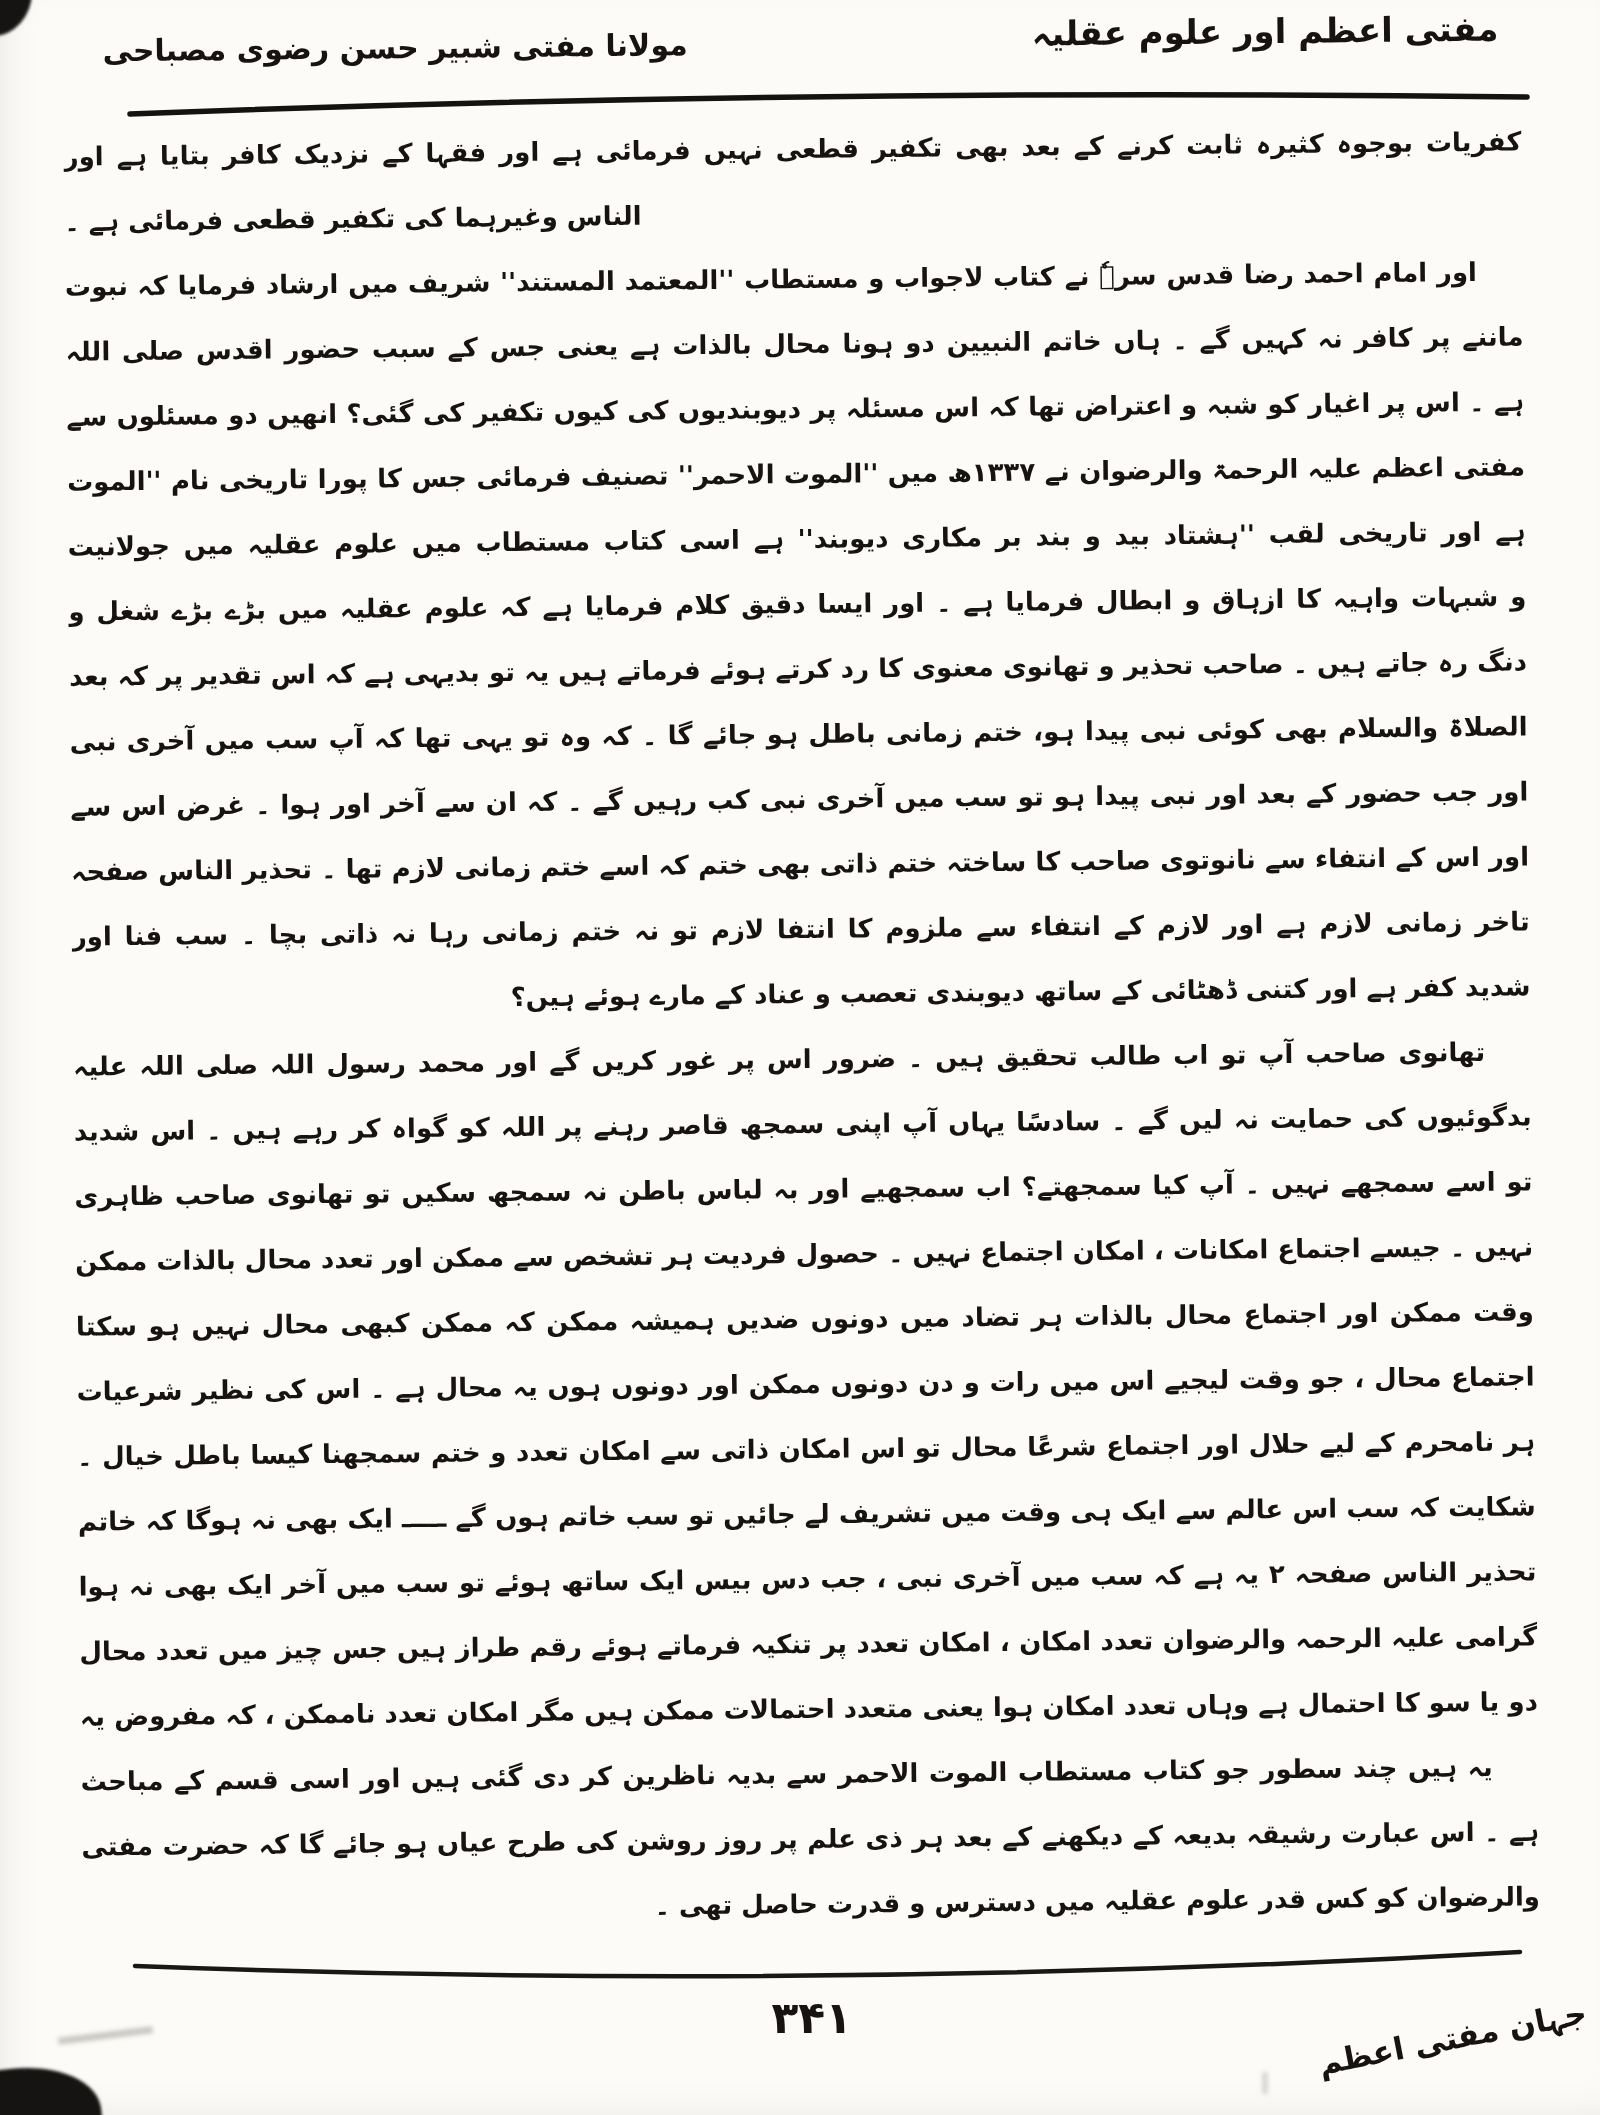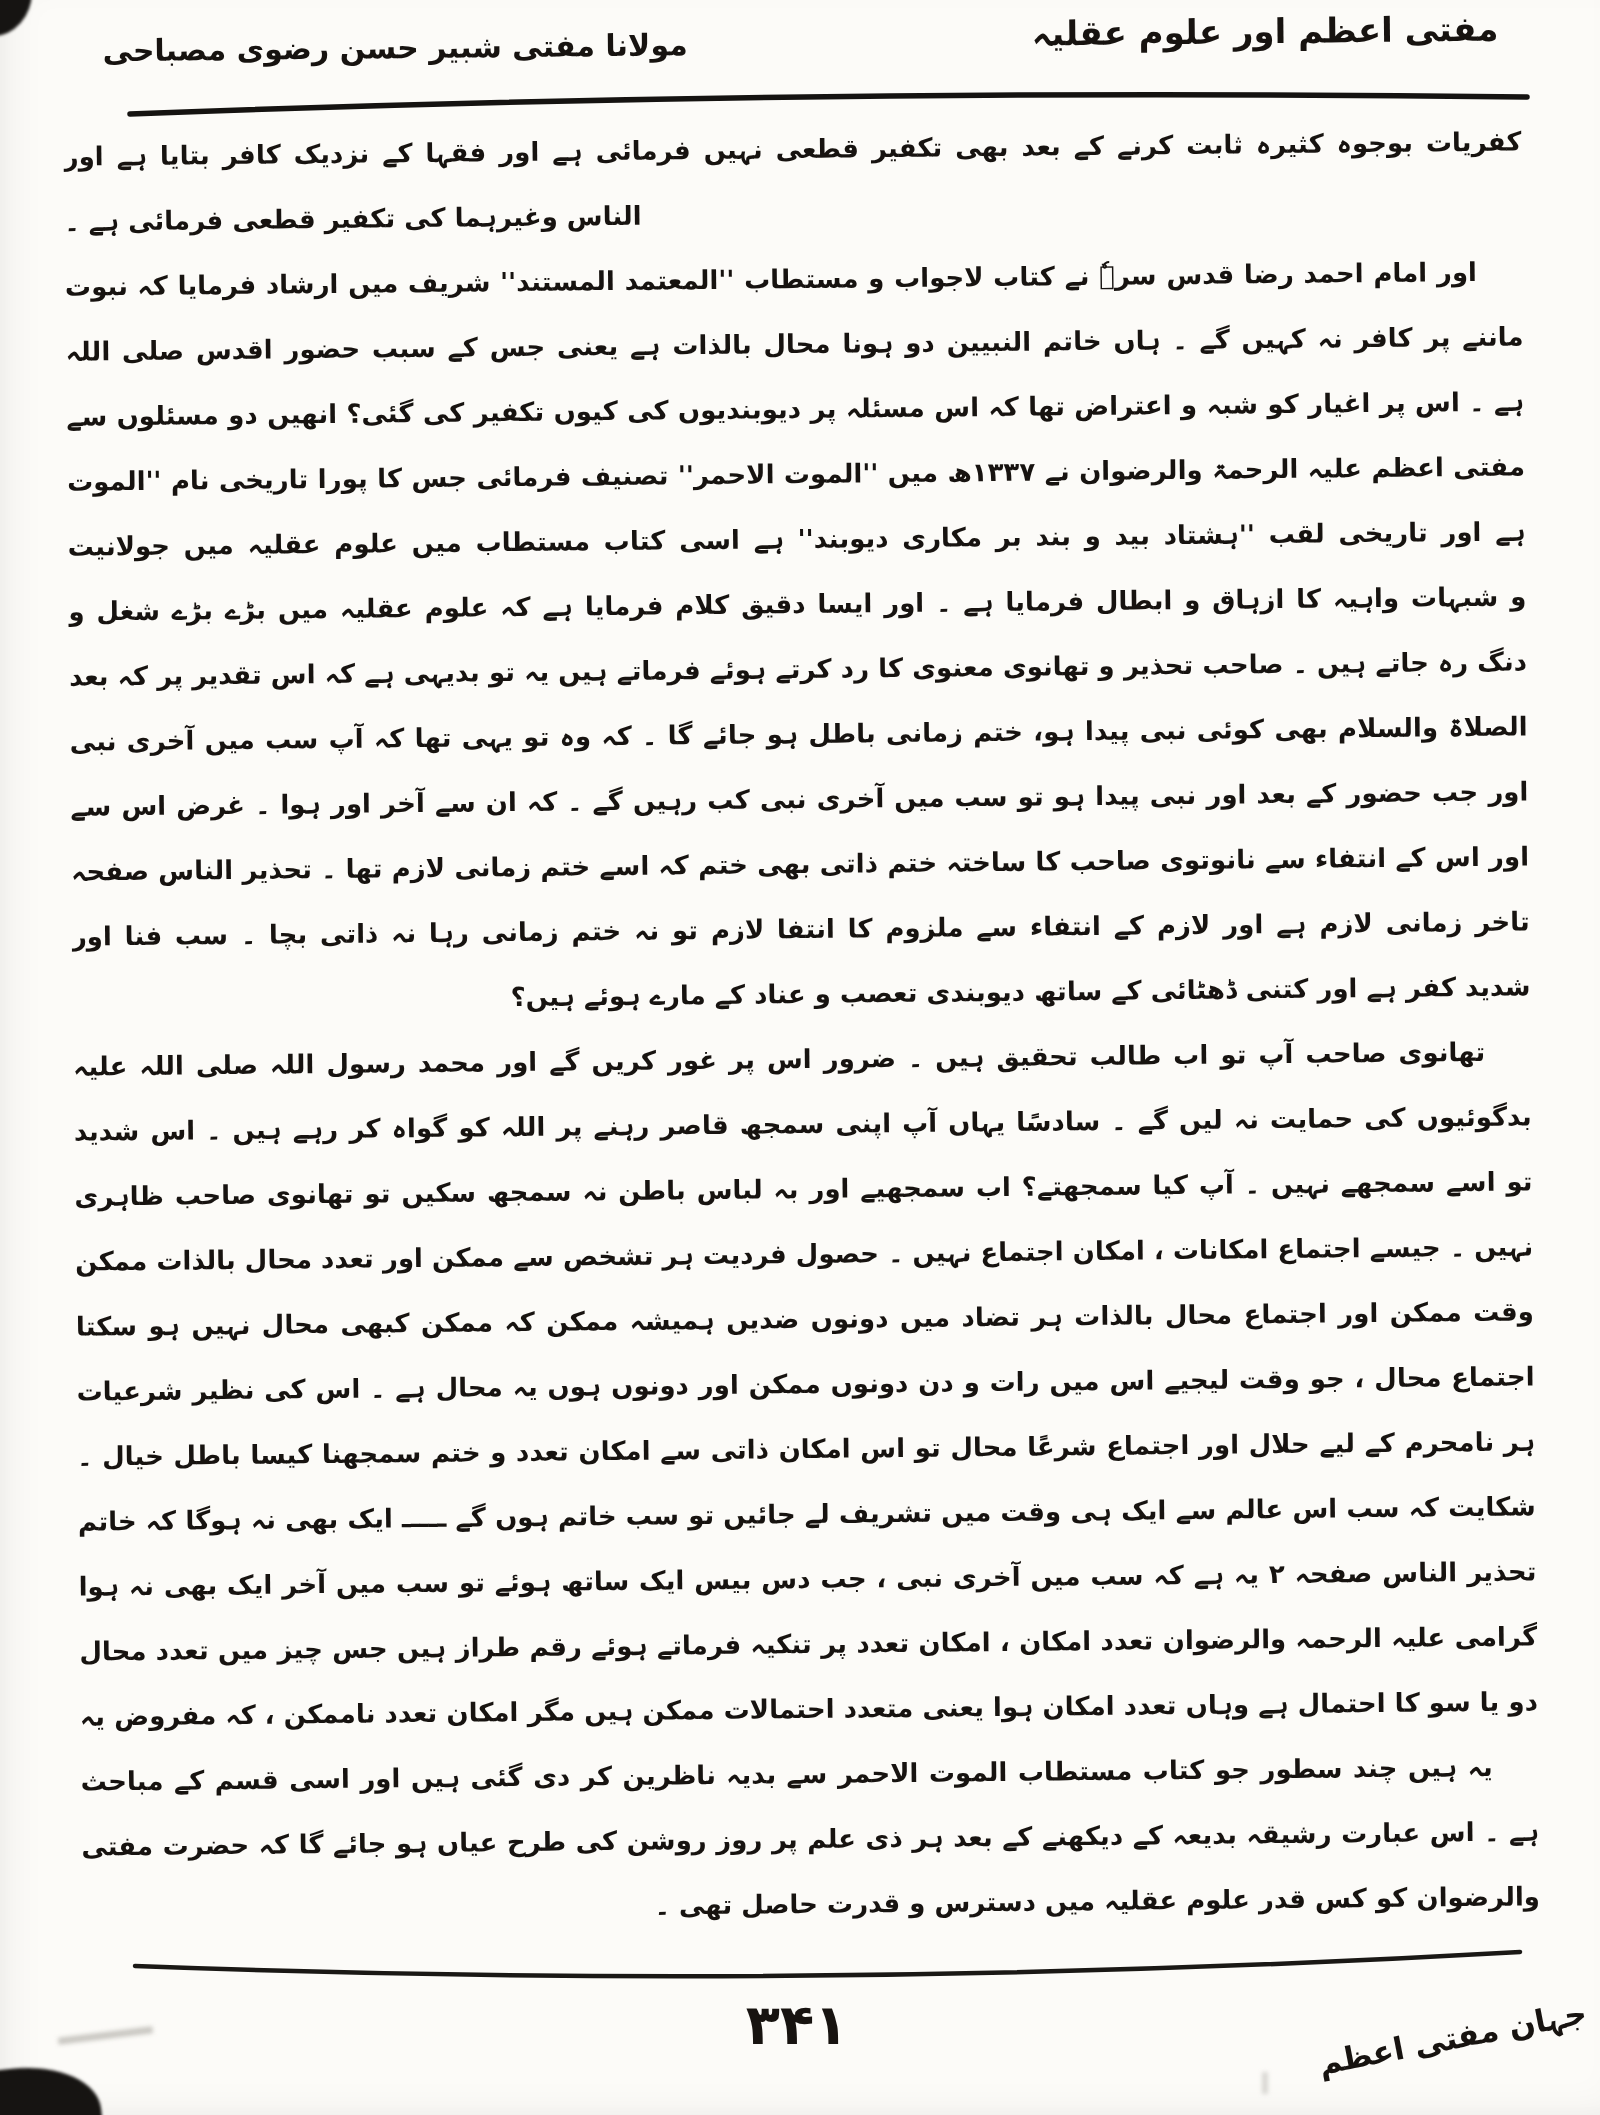--- a/index.html
+++ b/index.html
@@ -30,22 +30,22 @@
     position:absolute;left:72px;top:118px;width:1458px;
     direction:rtl;font-size:26px;font-weight:bold;
   }
   .line{height:65px;line-height:62px;overflow:hidden;white-space:normal;}
   .line.justify{text-align:justify;}
   .line.justify::after{content:"";display:inline-block;width:100%;height:0;}
   .line.align-right{text-align:right;}
   .line.align-left{text-align:left;direction:rtl;}
   .line.indent{padding-right:46px;}
 
-  .page-number{position:absolute;left:742px;top:1992px;width:110px;text-align:center;
-    font-size:56px;font-weight:bold;direction:rtl;}
+  .page-number{position:absolute;left:742px;top:1992px;width:110px;text-align:right;
+    font-size:44px;font-weight:bold;direction:rtl;}
   .footer-title{position:absolute;right:14px;top:1994px;font-size:31px;font-weight:bold;
     direction:rtl;white-space:nowrap;transform:rotate(-11deg);transform-origin:100% 50%;}
   .watermark{position:absolute;left:648px;top:2040px;width:300px;text-align:center;
     font-family:"Liberation Sans",sans-serif;font-size:44px;color:#9c9c9c;opacity:.85;letter-spacing:1px;}
 </style>
 </head>
 <body>
 
 <div class="page">
 

